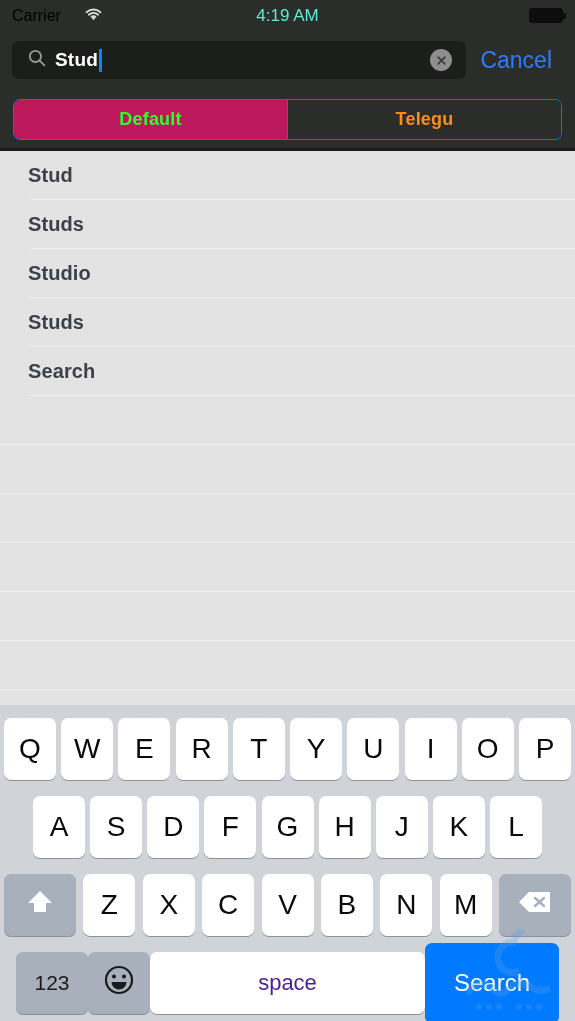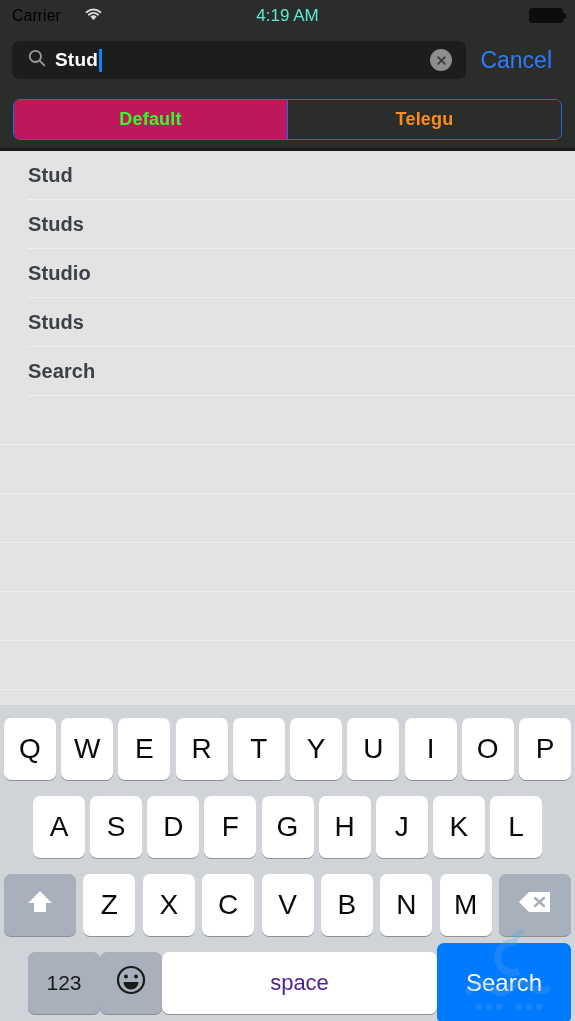--- a/index.html
+++ b/index.html
@@ -150,21 +150,21 @@
     padding-top: 10px;
   }
   .kb-row {
     display: flex; align-items: center;
     height: 68px;
     margin-bottom: 10px;
   }
   .kb-row#kb-row-1 { padding: 0 4px; justify-content: space-between; }
   .kb-row#kb-row-2 { padding: 0 33px; justify-content: space-between; }
   .kb-row#kb-row-3 { padding: 0 4px; justify-content: space-between; }
-  .kb-row#kb-row-4 { padding: 0 4px; justify-content: flex-end; margin-bottom: 0; }
+  .kb-row#kb-row-4 { padding: 0 16px; justify-content: flex-end; margin-bottom: 0; }
 
   .key {
     background: #ffffff;
     border-radius: 7px;
     box-shadow: 0 1px 0 rgba(136,138,142,.9);
     display: flex; align-items: center; justify-content: center;
     font-size: 28px; color: #0a0a0a;
     height: 62px;
   }
   #kb-row-1 .key { width: 52px; }

